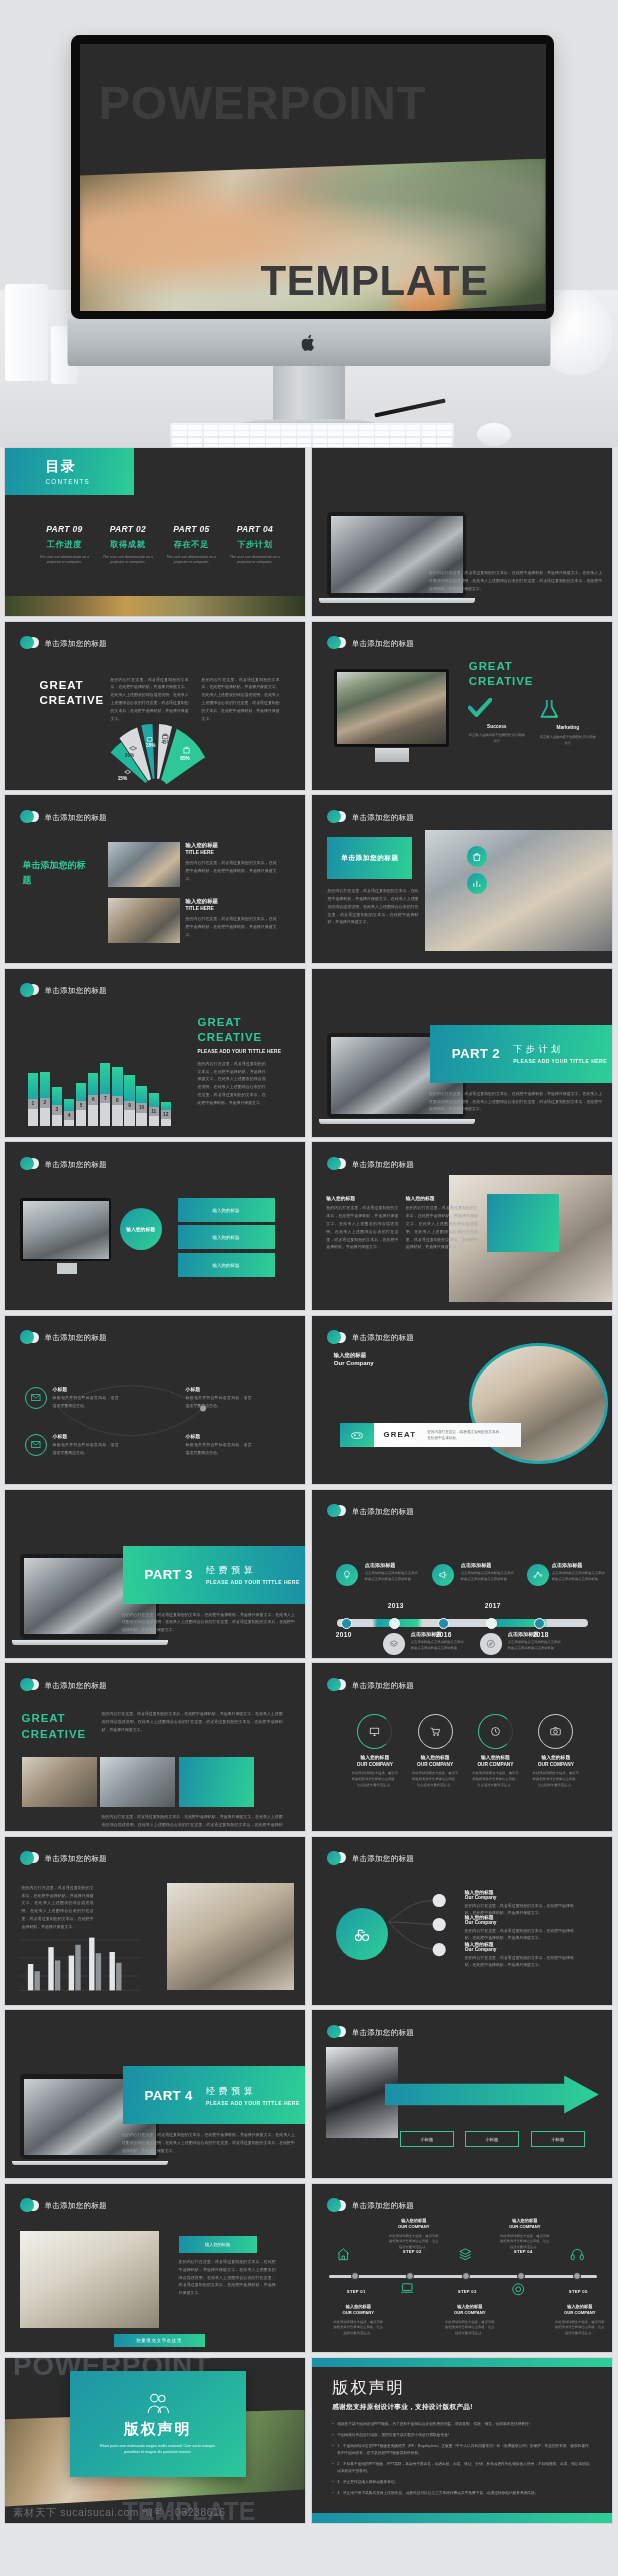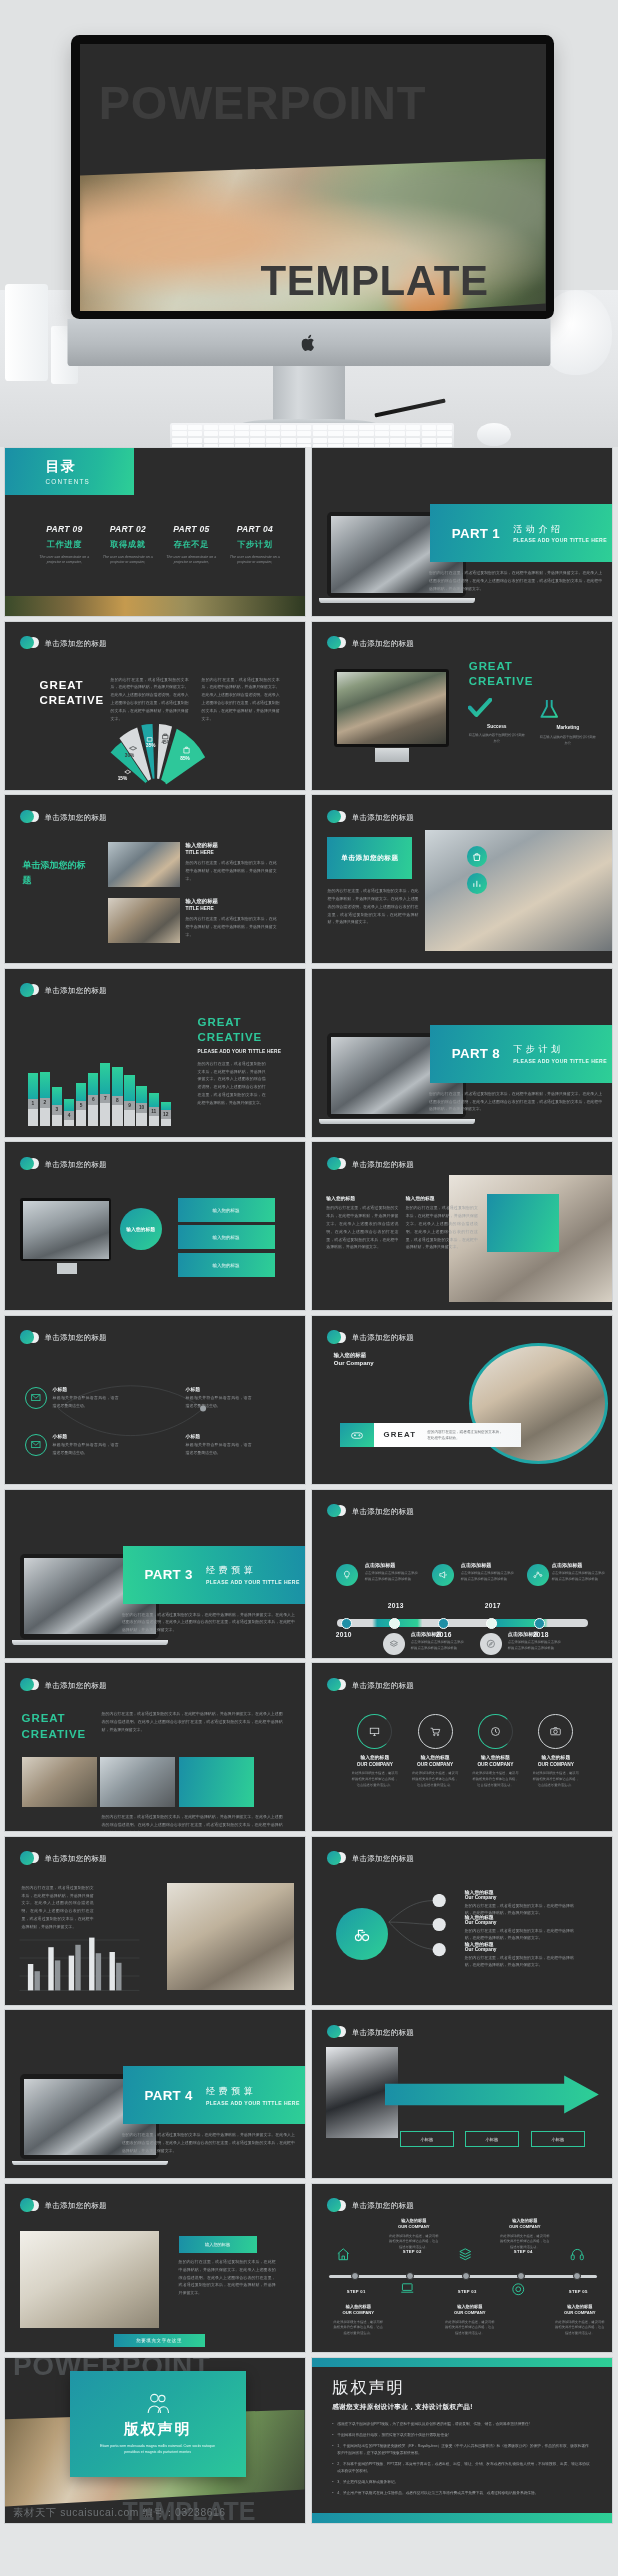--- a/index.html
+++ b/index.html
@@ -323,27 +323,20 @@
     </div>
     <div class="toc-photo"></div>
   </div>
 
   <div class="slide">
     <div class="laptop">
       <div class="lid">
           <div class="scr"></div>
         </div>
         <div class="base"></div>
-    </div>
-    <div class="part-banner">
-      <div class="part-no">PART 1</div>
-      <div>
-        <div class="part-cn">活动介绍</div>
-        <div class="part-en">PLEASE ADD YOUR TITTLE HERE</div>
-      </div>
     </div>
     <div class="part-body para">您的内容打在这里，或者通过复制您的文本后，在此框中选择粘贴，并选择只保留文字。在此录入上述图表的综合描述说明，在此录入上述图综合容表的打在这里，或者通过复制您的文本后，在此框中选择粘贴，并选择只保留文字。</div>
   </div>
 
   <div class="slide">
     <div class="mini-head">
       <span class="mini-dot">
           <span class="c2b"></span>
           <span class="c1"></span>
         </span>
@@ -557,21 +550,21 @@
   </div>
 
   <div class="slide">
     <div class="laptop">
       <div class="lid">
           <div class="scr"></div>
         </div>
         <div class="base"></div>
     </div>
     <div class="part-banner">
-      <div class="part-no">PART 8</div>
+      <div class="part-no">PART 2</div>
       <div>
         <div class="part-cn">下步计划</div>
         <div class="part-en">PLEASE ADD YOUR TITTLE HERE</div>
       </div>
     </div>
     <div class="part-body para">您的内容打在这里，或者通过复制您的文本后，在此框中选择粘贴，并选择只保留文字。在此录入上述图表的综合描述说明，在此录入上述图综合容表的打在这里，或者通过复制您的文本后，在此框中选择粘贴，并选择只保留文字。</div>
   </div>
 
   <div class="slide">
     <div class="mini-head">

